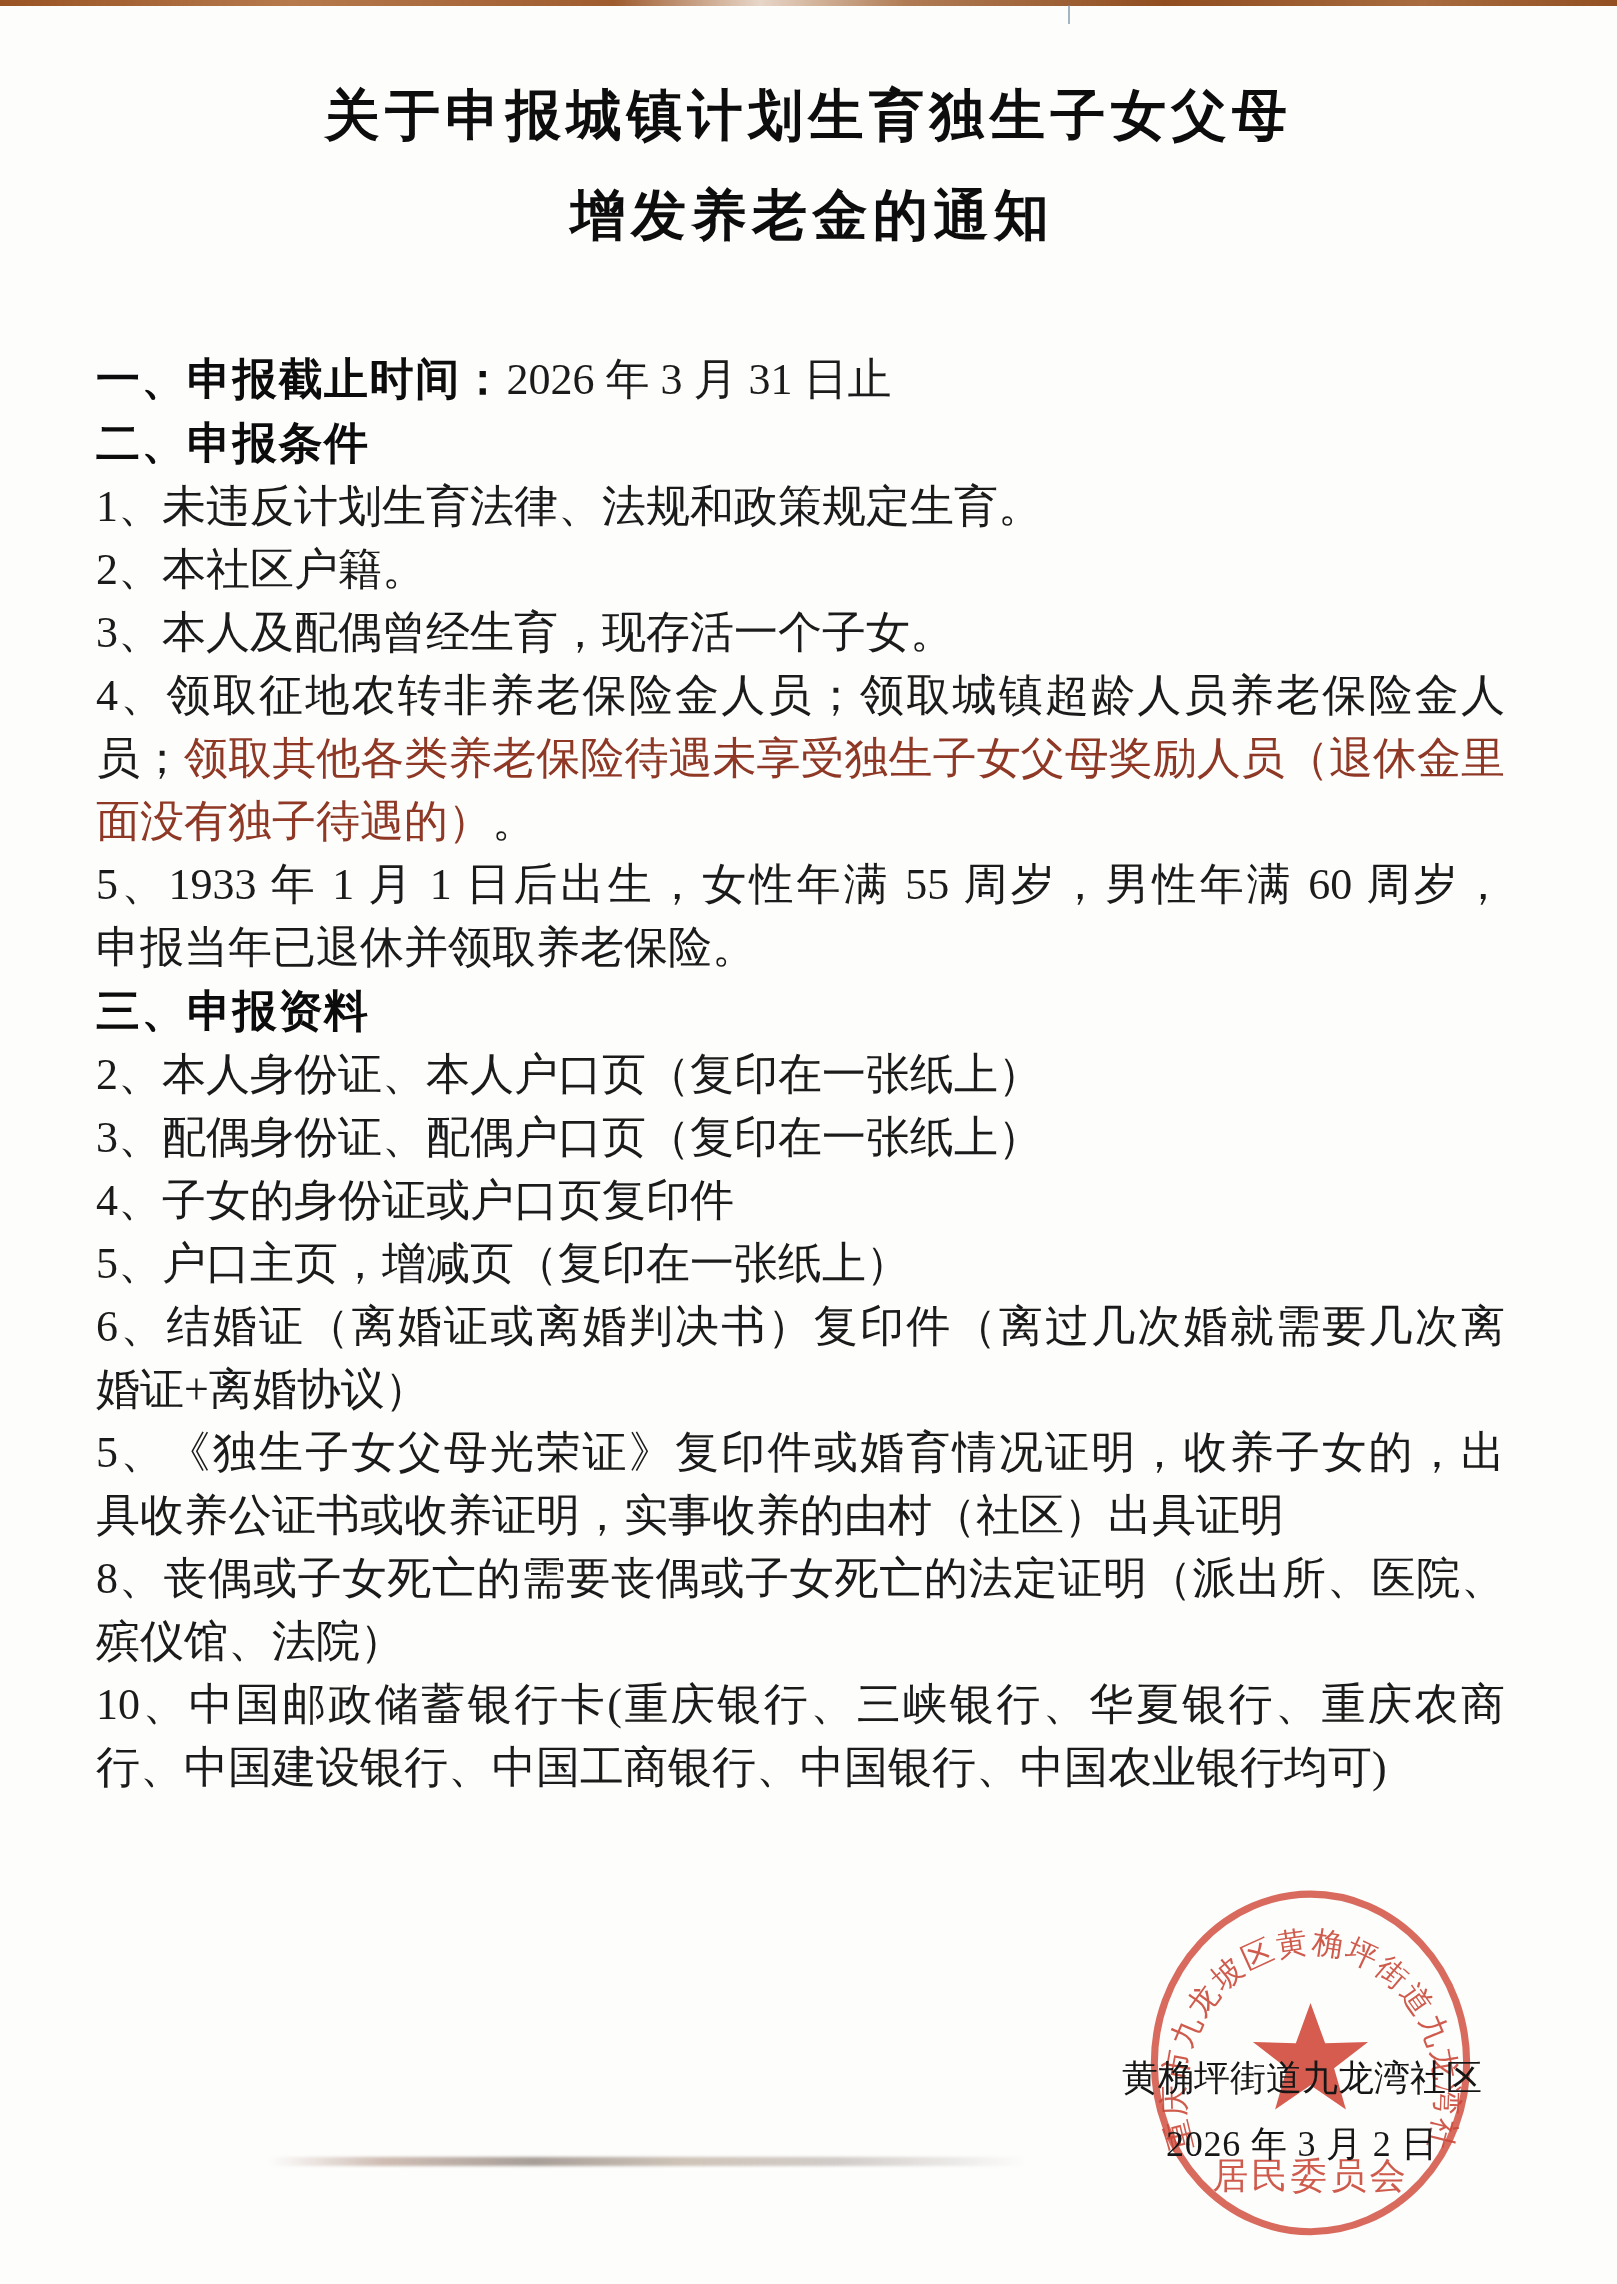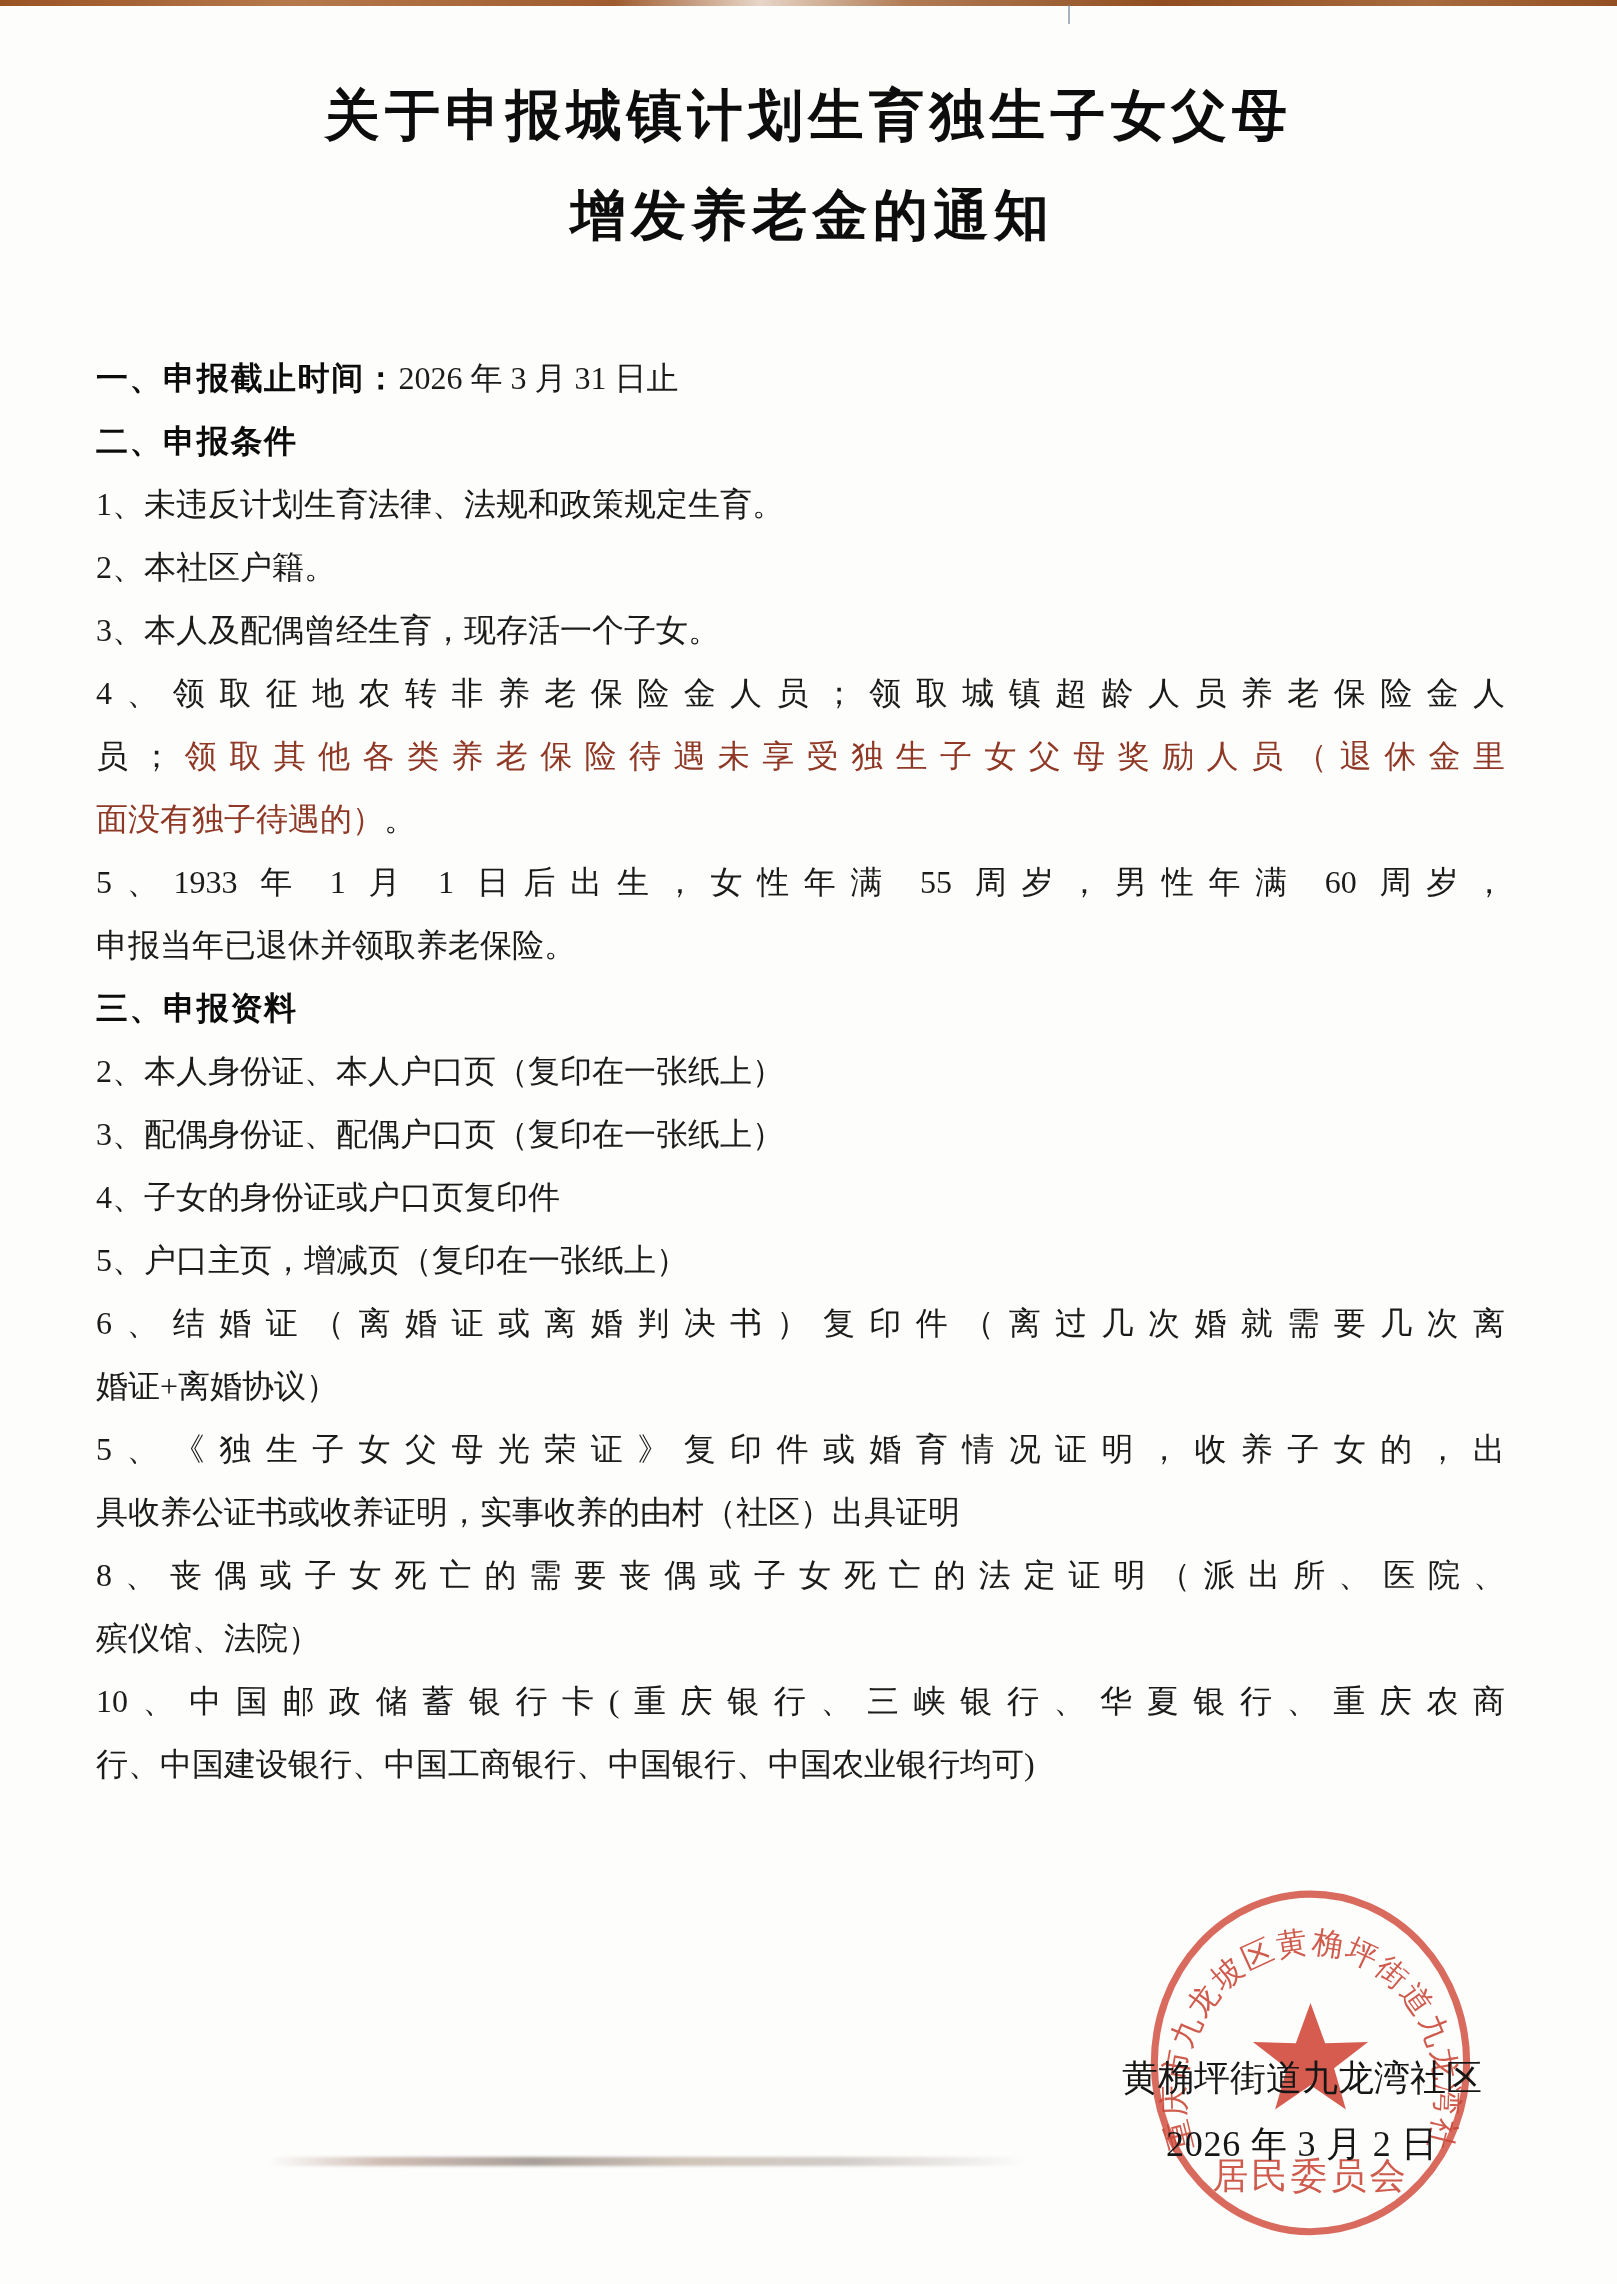--- a/index.html
+++ b/index.html
@@ -43,21 +43,21 @@
     font-size: 55px;
     line-height: 79px;
     letter-spacing: 5.5px;
     color: #0d0d0d;
     margin: 0;
   }
   .title-line + .title-line { margin-top: 20.5px; margin-left: 8px; }
 
   .doc-body {
     margin: 92px 112px 0 96px; 
-    font-size: 32px;
+    font-size: 44px;
     line-height: 63px;
   }
   .doc-body p { margin: 0; padding: 0; white-space: nowrap; }
 
   .ind { padding-left: 96px; }      
   .note-ind { padding-left: 65px; }  
   .jl { text-align: justify; text-align-last: justify; white-space: normal !important; }
 
   .hei {
     font-family: "Liberation Sans", "DejaVu Sans", sans-serif;

